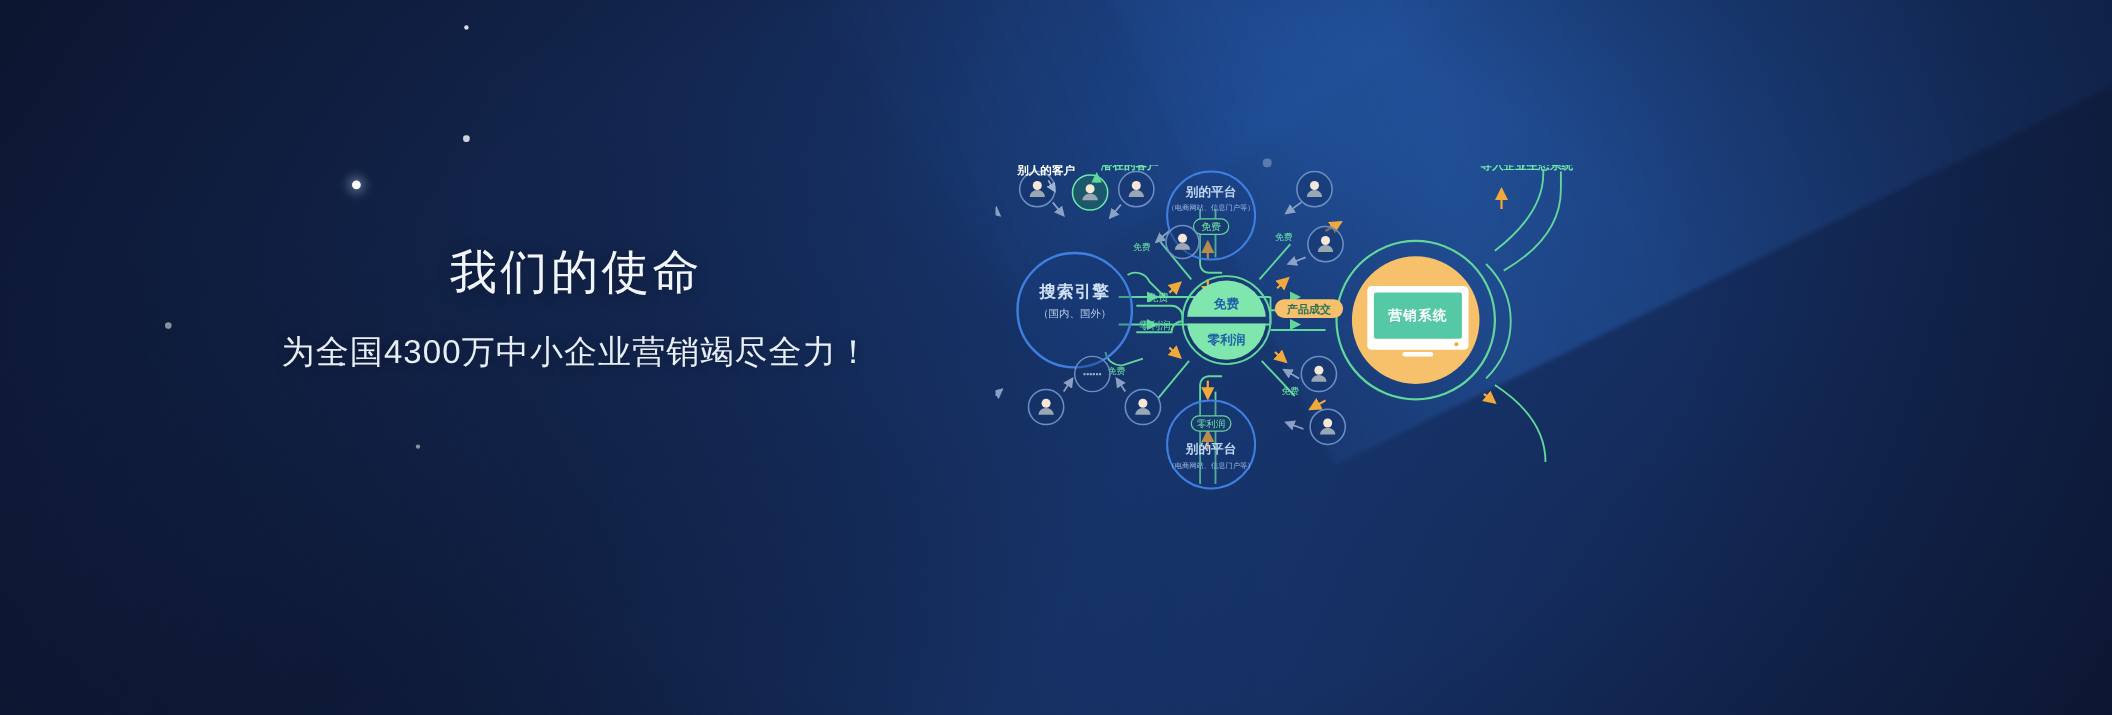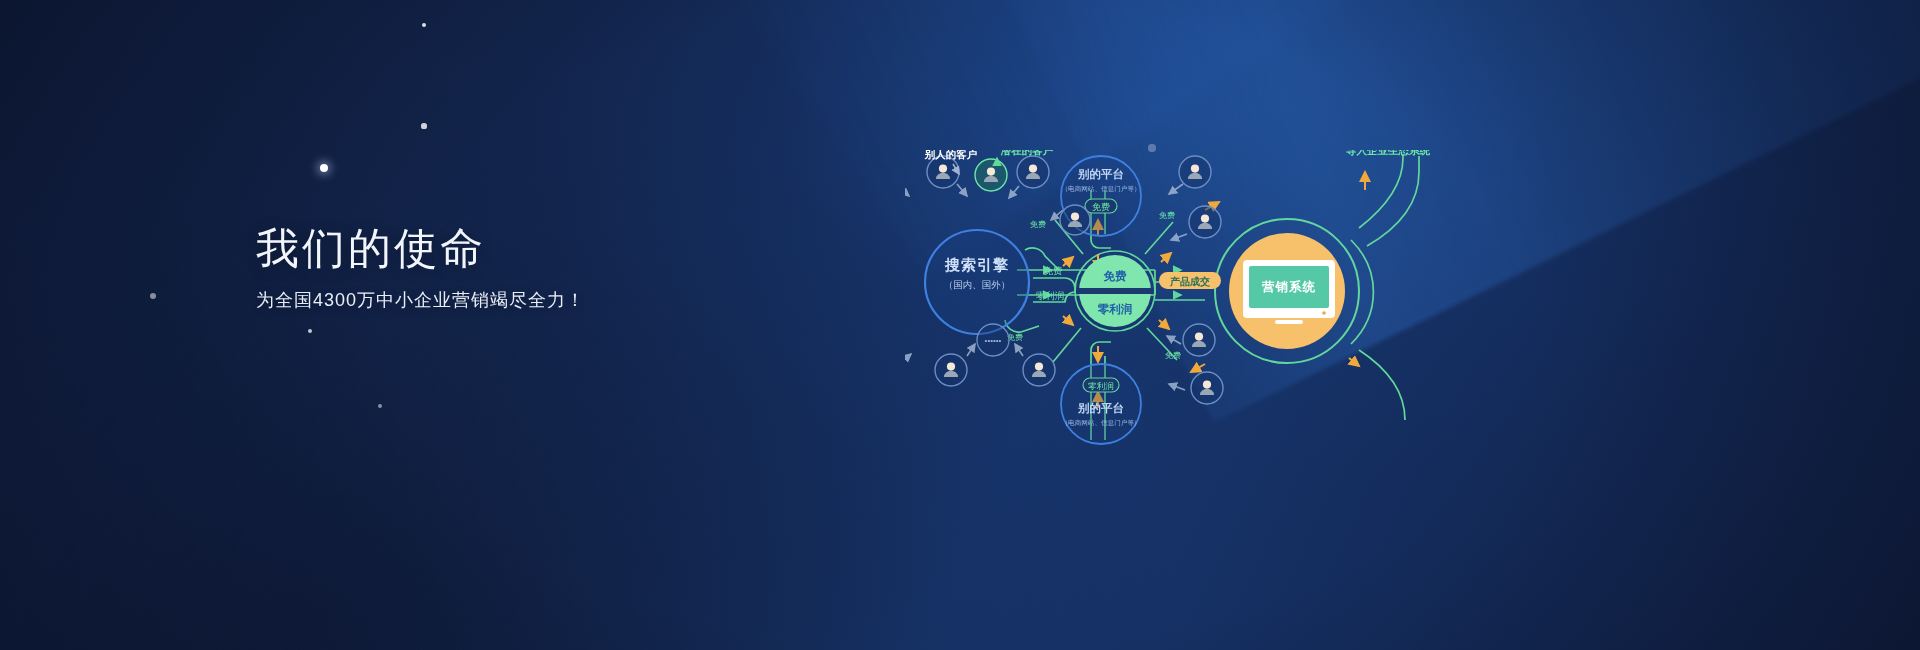--- a/index.html
+++ b/index.html
@@ -29,22 +29,22 @@
       repeating-linear-gradient(-58deg, rgba(255,255,255,0.026) 0 1px, rgba(255,255,255,0) 1px 17px);
     -webkit-mask-image:radial-gradient(ellipse 780px 420px at 330px 470px,#000 0%,rgba(0,0,0,.55) 55%,rgba(0,0,0,0) 82%);
     mask-image:radial-gradient(ellipse 780px 420px at 330px 470px,#000 0%,rgba(0,0,0,.55) 55%,rgba(0,0,0,0) 82%);}
   .vig{position:absolute;inset:0;pointer-events:none;
     background:radial-gradient(ellipse 1250px 720px at 960px 325px, rgba(0,0,0,0) 45%, rgba(5,10,26,0.42) 100%);}
 
   .dot{position:absolute;border-radius:50%;background:#fff;pointer-events:none;}
 
   .copy{position:absolute;left:256px;top:222px;}
   .headline{font-size:43px;line-height:1.25;color:#f2f5fb;letter-spacing:3px;font-weight:400;
-    text-shadow:0 2px 14px rgba(0,0,0,.35);}
-  .subline{margin-top:12px;font-size:18px;line-height:1.4;color:#e8eef8;letter-spacing:1px;font-weight:400;
+    text-shadow:0 2px 14px rgba(0,0,0,.35);text-align:center;}
+  .subline{margin-top:24px;font-size:30px;line-height:1.4;color:#e8eef8;letter-spacing:1px;font-weight:400;
     text-shadow:0 2px 10px rgba(0,0,0,.3);}
 
   .diagram{position:absolute;left:905px;top:150px;width:640px;height:330px;}
   .diagram svg{display:block;}
   text{font-family:"Liberation Sans","DejaVu Sans",sans-serif;}
 </style>
 </head>
 <body>
 
 <div class="stage">

